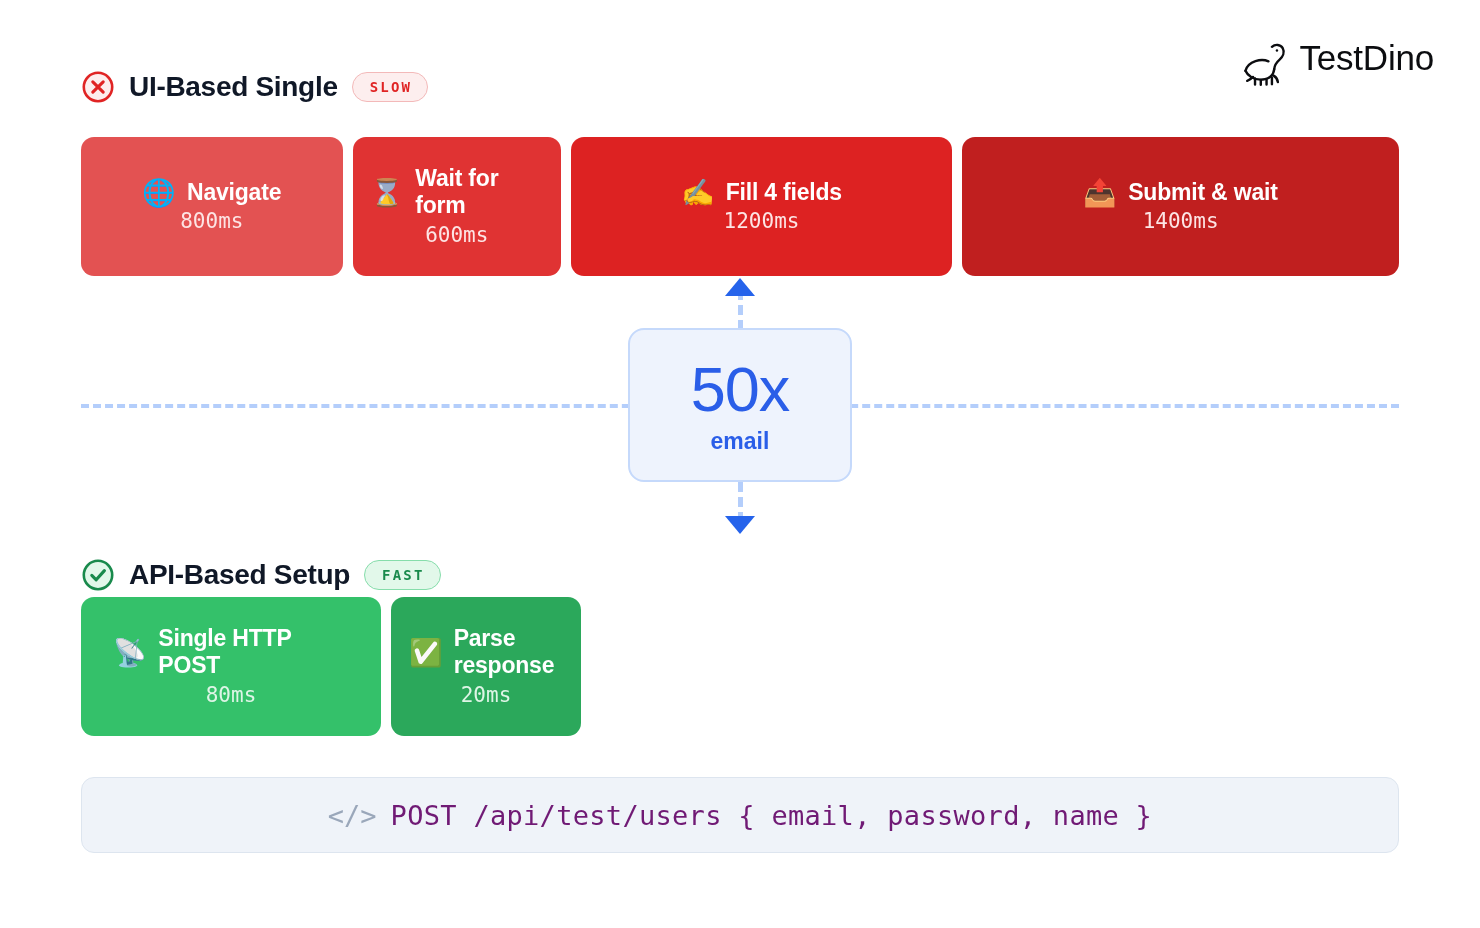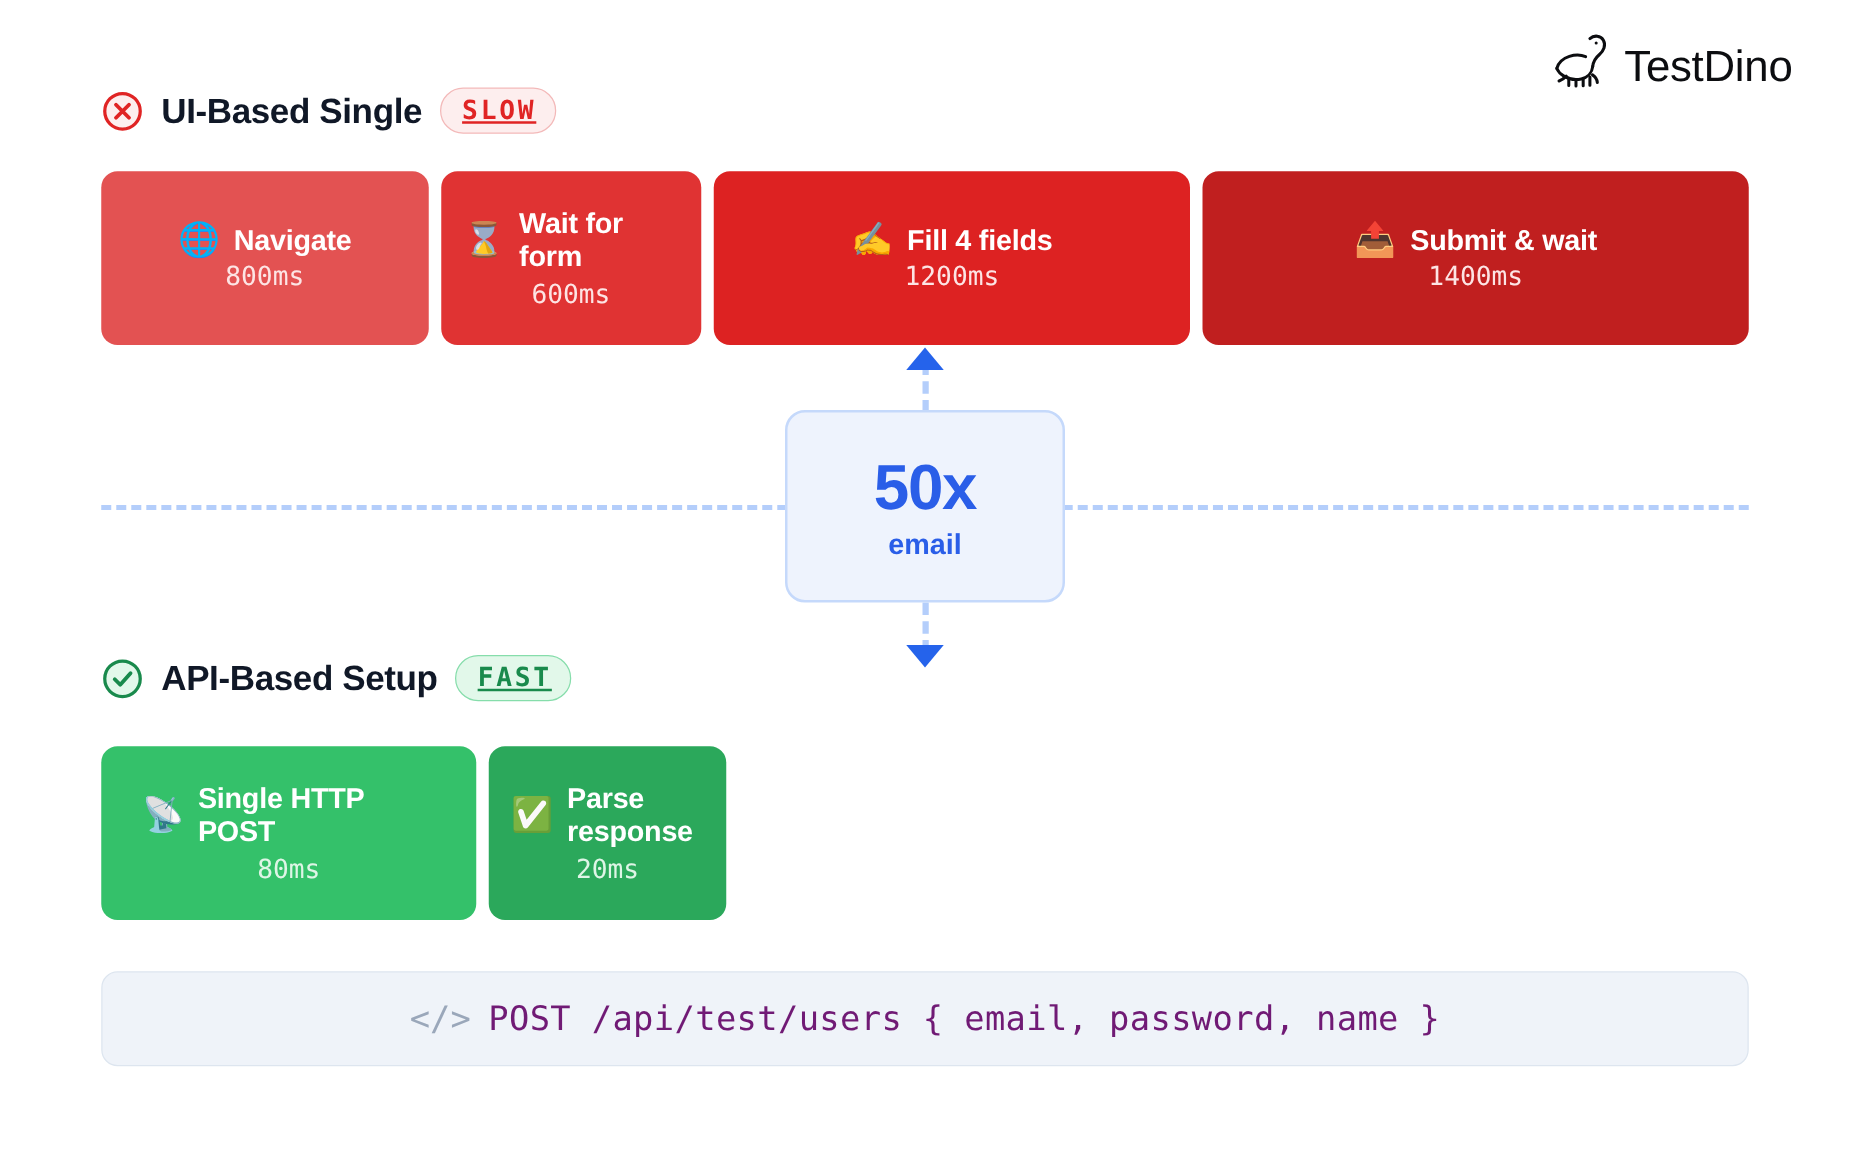--- a/index.html
+++ b/index.html
@@ -15,64 +15,63 @@
   .page {
     position: relative;
     width: 1480px;
     height: 928px;
     background: #ffffff;
   }
 
   
   .brand {
     position: absolute;
-    top: 22px;
+    top: 38px;
     right: 46px;
     display: flex;
-    align-items: flex-end;
+    align-items: flex-start;
   }
   .brand-mark { width: 56px; height: 52px; display: block; }
   .brand-name {
     font-size: 35px;
     font-weight: 400;
     color: #0c0d10;
     letter-spacing: -0.2px;
     font-family: "Liberation Sans", sans-serif;
   }
 
   
   .section-head {
     position: absolute;
     display: flex;
     align-items: center;
     gap: 14px;
   }
   .section-head.ui  { left: 81px; top: 70px; }
-  .section-head.api { left: 81px; top: 524px; }
+  .section-head.api { left: 81px; top: 558px; }
 
   .status-icon { width: 34px; height: 34px; display: block; flex: none; }
 
   .section-title {
     font-size: 28px;
     font-weight: bold;
     color: #101827;
     letter-spacing: -0.3px;
     white-space: nowrap;
   }
 
   .pill {
     font-family: "DejaVu Sans Mono", monospace;
-    font-size: 21px;
+    font-size: 14px;
     font-weight: bold;
     letter-spacing: 2.2px;
     padding: 7px 15px 7px 17px;
     border-radius: 999px;
     line-height: 1;
     white-space: nowrap;
-    text-decoration: underline;
   }
   .pill.slow {
     color: #e02424;
     background: #fdeeee;
     border: 1.6px solid #f3b9b9;
   }
   .pill.fast {
     color: #198a4c;
     background: #e2f8ea;
     border: 1.6px solid #86ddab;
@@ -177,22 +176,22 @@
     background: #eef3fd;
     border: 2px solid #c5d9fb;
     border-radius: 16px;
     display: flex;
     flex-direction: column;
     align-items: center;
     justify-content: center;
     z-index: 3;
   }
   .badge-big {
-    font-size: 51px;
-    font-weight: bold;
+    font-size: 63px;
+    font-weight: normal;
     color: #2a5ee8;
     line-height: 1;
     letter-spacing: -1px;
   }
   .badge-sub {
     font-size: 23px;
     font-weight: bold;
     color: #2a5ee8;
     margin-top: 9px;
     line-height: 1;

